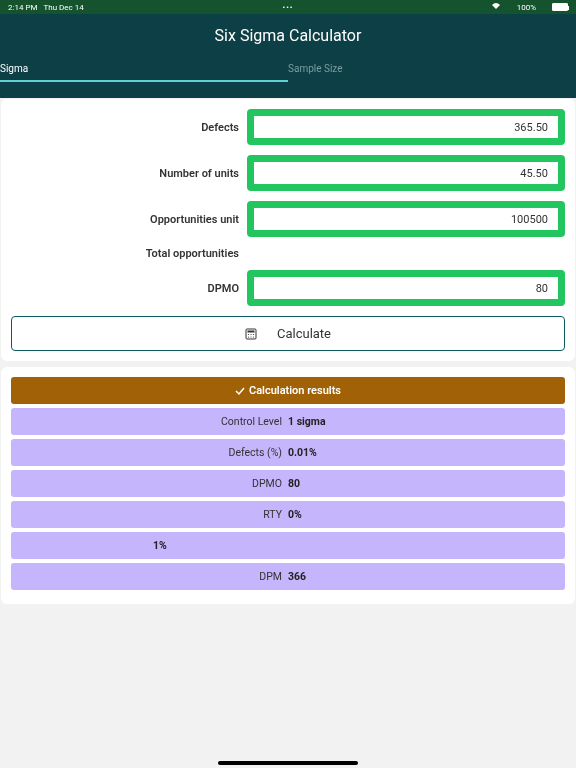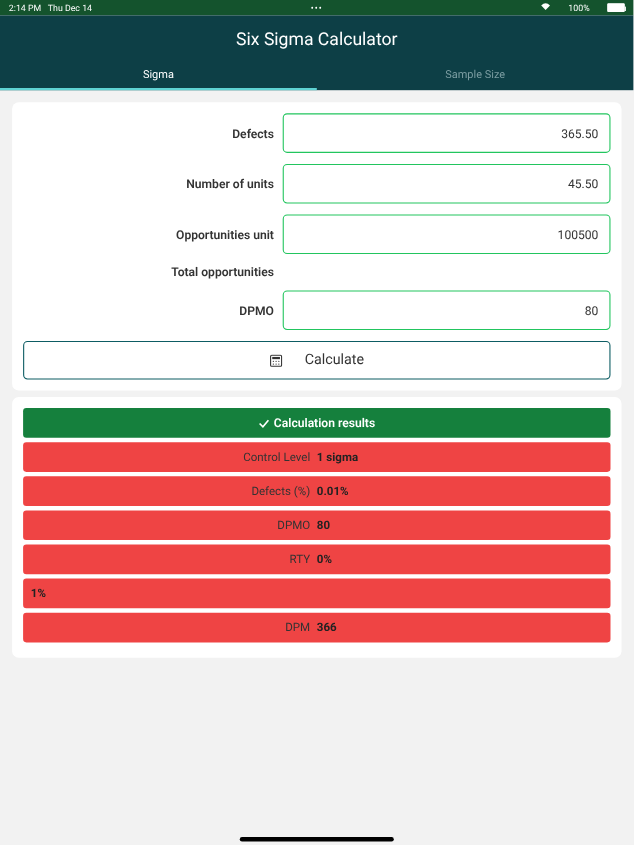--- a/index.html
+++ b/index.html
@@ -5,42 +5,42 @@
     * { margin: 0; padding: 0; box-sizing: border-box; font-family: -apple-system, BlinkMacSystemFont, "Segoe UI", Roboto, sans-serif; }
     body { width: 576px; height: 768px; background: #f2f2f2; overflow: hidden; position: relative; }
     
     .status-bar { height: 14px; background: #14532d; display: flex; justify-content: space-between; align-items: center; padding: 0 8px; color: #fff; font-size: 8px; }
     .status-left { display: flex; gap: 6px; }
     .status-center { position: absolute; left: 50%; transform: translateX(-50%); font-size: 8px; letter-spacing: 1px; }
     .status-right { display: flex; gap: 16px; align-items: center; }
     .battery-icon { width: 16px; height: 8px; border: 1px solid #fff; border-radius: 1px; position: relative; background: #fff; }
     .battery-icon::after { content: ""; position: absolute; right: -2px; top: 2px; width: 1px; height: 4px; background: #fff; }
     
-    .header { background: #0d3f46; padding: 8px 0 0 0; }
+    .header { background: #0d3f46; padding: 8px 0 16px 0; }
     .title { text-align: center; color: #fff; font-size: 16px; font-weight: 400; padding: 4px 0 10px; }
     .tabs { display: flex; }
-    .tab { flex: 1; text-align: center; padding: 8px 0; font-size: 10px; color: #7a9ca1; position: relative; cursor: pointer; }
+    .tab { flex: 1; text-align: left; padding: 8px 0; font-size: 10px; color: #7a9ca1; position: relative; cursor: pointer; }
     .tab.active { color: #fff; }
     .tab.active::after { content: ""; position: absolute; bottom: 0; left: 0; right: 0; height: 2px; background: #5fd3d3; }
     
-    .content { padding: 11px; }
+    .content { padding: 1px; }
     .card { background: #fff; border-radius: 6px; padding: 10px; margin-bottom: 6px; }
     
     .form-row { display: flex; align-items: center; margin-bottom: 10px; }
     .form-label { width: 236px; text-align: right; padding-right: 8px; font-size: 11px; font-weight: 600; color: #333; }
-    .form-input { flex: 1; border: 1px solid #22c55e; border-radius: 4px; padding: 6px 10px; font-size: 11px; text-align: right; color: #333; height: 36px; }
+    .form-input { flex: 1; border: 7px solid #22c55e; border-radius: 4px; padding: 6px 10px; font-size: 11px; text-align: right; color: #333; height: 36px; }
     
     .calc-btn { width: 100%; border: 1.5px solid #0d5c63; background: #fff; border-radius: 4px; padding: 9px; font-size: 13px; color: #333; display: flex; align-items: center; justify-content: center; gap: 20px; cursor: pointer; }
     .calc-icon { width: 12px; height: 12px; }
     .calc-icon svg { width: 100%; height: 100%; }
     
-    .results-header { background: #15803d; color: #fff; text-align: center; padding: 7px; font-size: 11px; font-weight: 600; border-radius: 3px; margin-bottom: 4px; display: flex; align-items: center; justify-content: center; gap: 4px; }
+    .results-header { background: #a16207; color: #fff; text-align: center; padding: 7px; font-size: 11px; font-weight: 600; border-radius: 3px; margin-bottom: 4px; display: flex; align-items: center; justify-content: center; gap: 4px; }
     .check-icon { width: 10px; height: 10px; }
     
-    .result-row { background: #ef4444; border-radius: 3px; margin-bottom: 4px; padding: 7px; display: flex; font-size: 10.5px; }
+    .result-row { background: #c4b5fd; border-radius: 3px; margin-bottom: 4px; padding: 7px; display: flex; font-size: 10.5px; justify-content: center; }
     .result-label { width: 50%; text-align: right; padding-right: 6px; color: #333; }
     .result-value { width: 50%; text-align: left; font-weight: 700; color: #222; }
     
     .home-indicator { position: absolute; bottom: 3px; left: 50%; transform: translateX(-50%); width: 140px; height: 4px; background: #000; border-radius: 2px; }
   </style>
 </head>
 <body>
 
 <div class="status-bar">
   <div class="status-left">

